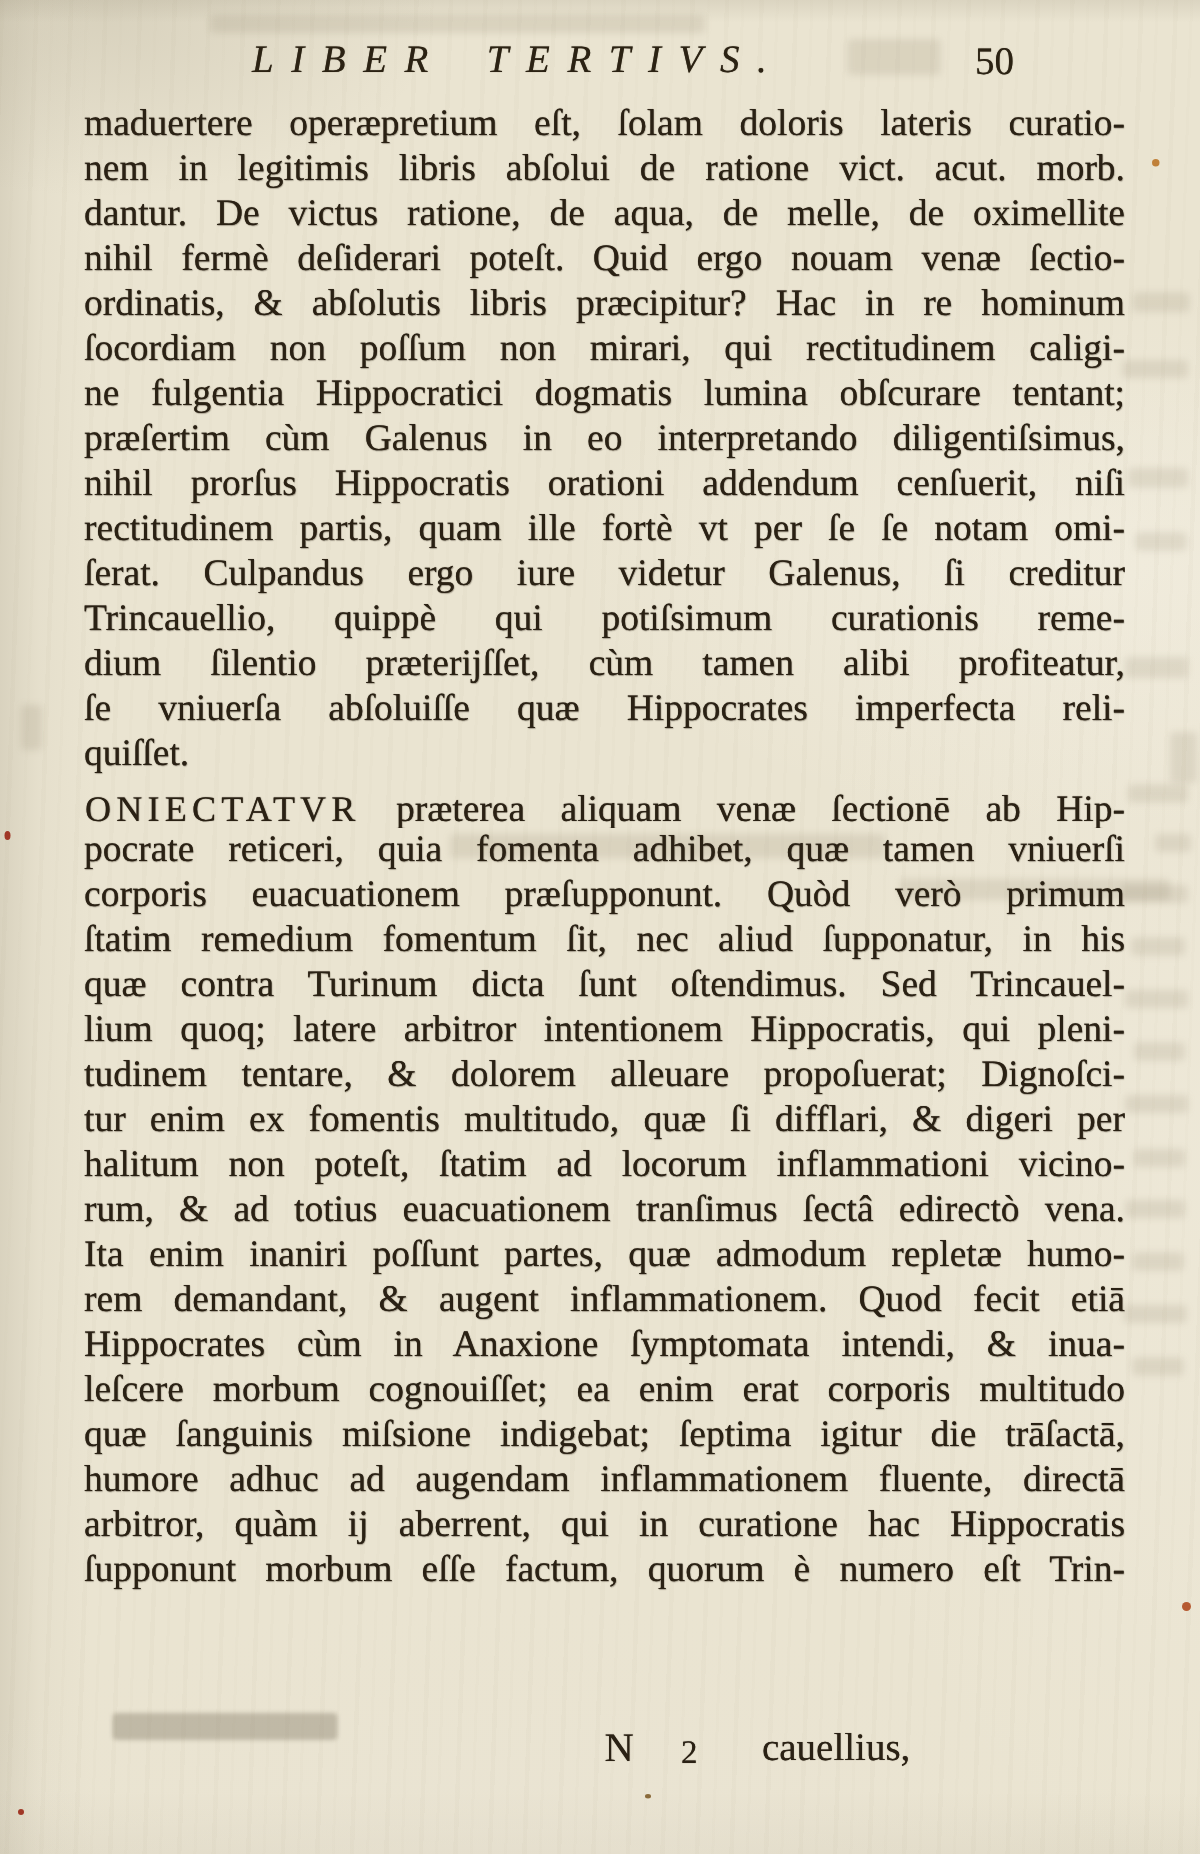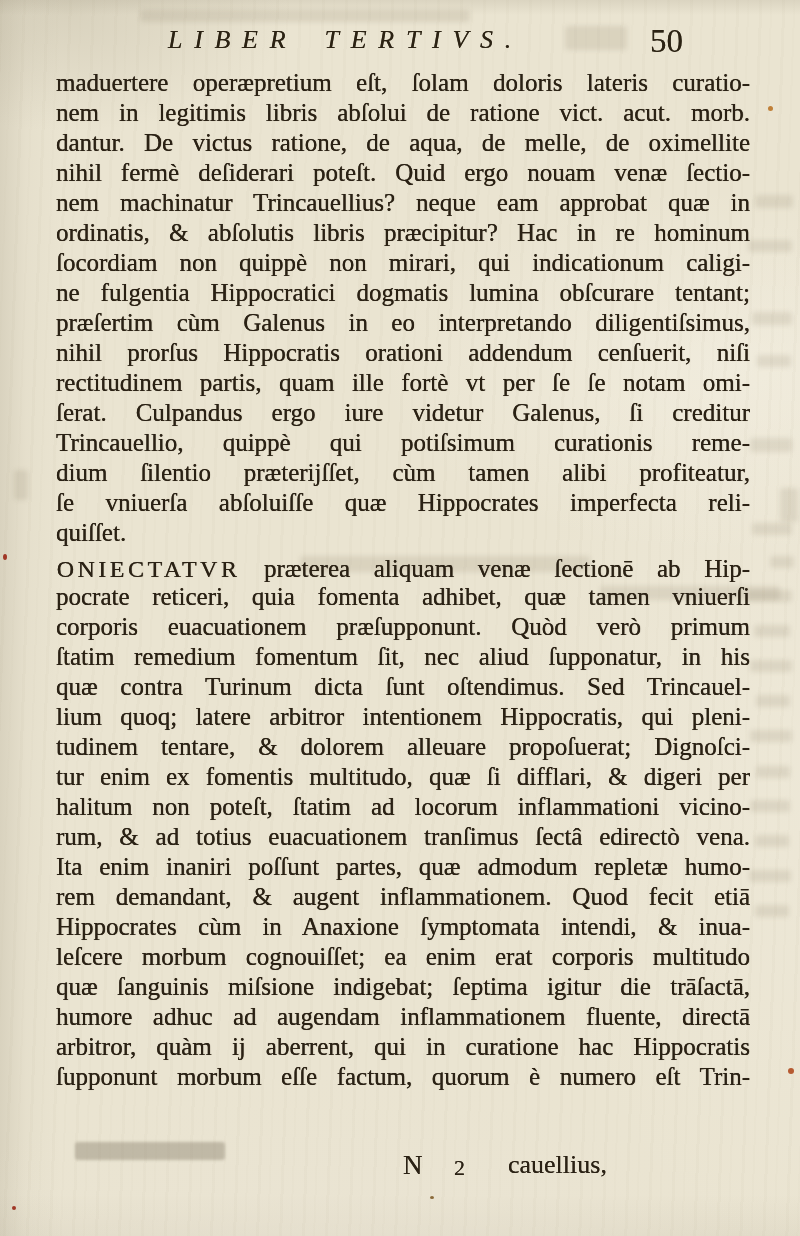--- a/index.html
+++ b/index.html
@@ -27,21 +27,21 @@
   .head-title {
     position:absolute; left:168px; top:24px;
     font-style:italic; font-size:26px; line-height:32px;
     letter-spacing:0.45em; word-spacing:0.35em;
     color:#2b2213;
     text-shadow:0 0 0.5px rgba(43,34,19,0.8);
     white-space:nowrap;
   }
   .folio {
     position:absolute; left:650px; top:25px;
-    font-size:33px; line-height:32px; color:#2b2213;
+    font-size:26px; line-height:32px; color:#2b2213;
     text-shadow:0 0 0.5px rgba(43,34,19,0.8);
   }
   .textblock {
     position:absolute; left:56px; top:68px; width:694px;
     font-size:25px; line-height:30px;
     text-shadow:0 0 0.5px rgba(42,33,20,0.85), 0.4px 0.4px 0.7px rgba(42,33,20,0.30);
   }
   .tline {
     height:30px; overflow:hidden;
     text-align:justify; text-align-last:justify;
@@ -101,23 +101,22 @@
   <header>
     <span class="head-title">LIBER TERTIVS.</span>
     <span class="folio">50</span>
   </header>
 
   <main class="textblock">
     <div class="tline">maduertere operæpretium eſt, ſolam doloris lateris curatio-</div>
     <div class="tline">nem in legitimis libris abſolui de ratione vict. acut. morb.</div>
     <div class="tline">dantur. De victus ratione, de aqua, de melle, de oximellite</div>
     <div class="tline">nihil fermè deſiderari poteſt. Quid ergo nouam venæ ſectio-</div>
-    <div class="tline">nem machinatur Trincauellius? neque eam approbat quæ in</div>
     <div class="tline">ordinatis, &amp; abſolutis libris præcipitur? Hac in re hominum</div>
-    <div class="tline">ſocordiam non quippè non mirari, qui indicationum caligi-</div>
+    <div class="tline">ſocordiam non poſſum non mirari, qui rectitudinem caligi-</div>
     <div class="tline">ne fulgentia Hippocratici dogmatis lumina obſcurare tentant;</div>
     <div class="tline">præſertim cùm Galenus in eo interpretando diligentiſsimus,</div>
     <div class="tline">nihil prorſus Hippocratis orationi addendum cenſuerit, niſi</div>
     <div class="tline">rectitudinem partis, quam ille fortè vt per ſe ſe notam omi-</div>
     <div class="tline">ſerat. Culpandus ergo iure videtur Galenus, ſi creditur</div>
     <div class="tline">Trincauellio, quippè qui potiſsimum curationis reme-</div>
     <div class="tline">dium ſilentio præterijſſet, cùm tamen alibi profiteatur,</div>
     <div class="tline">ſe vniuerſa abſoluiſſe quæ Hippocrates imperfecta reli-</div>
     <div class="tline endp">quiſſet.</div>
 

